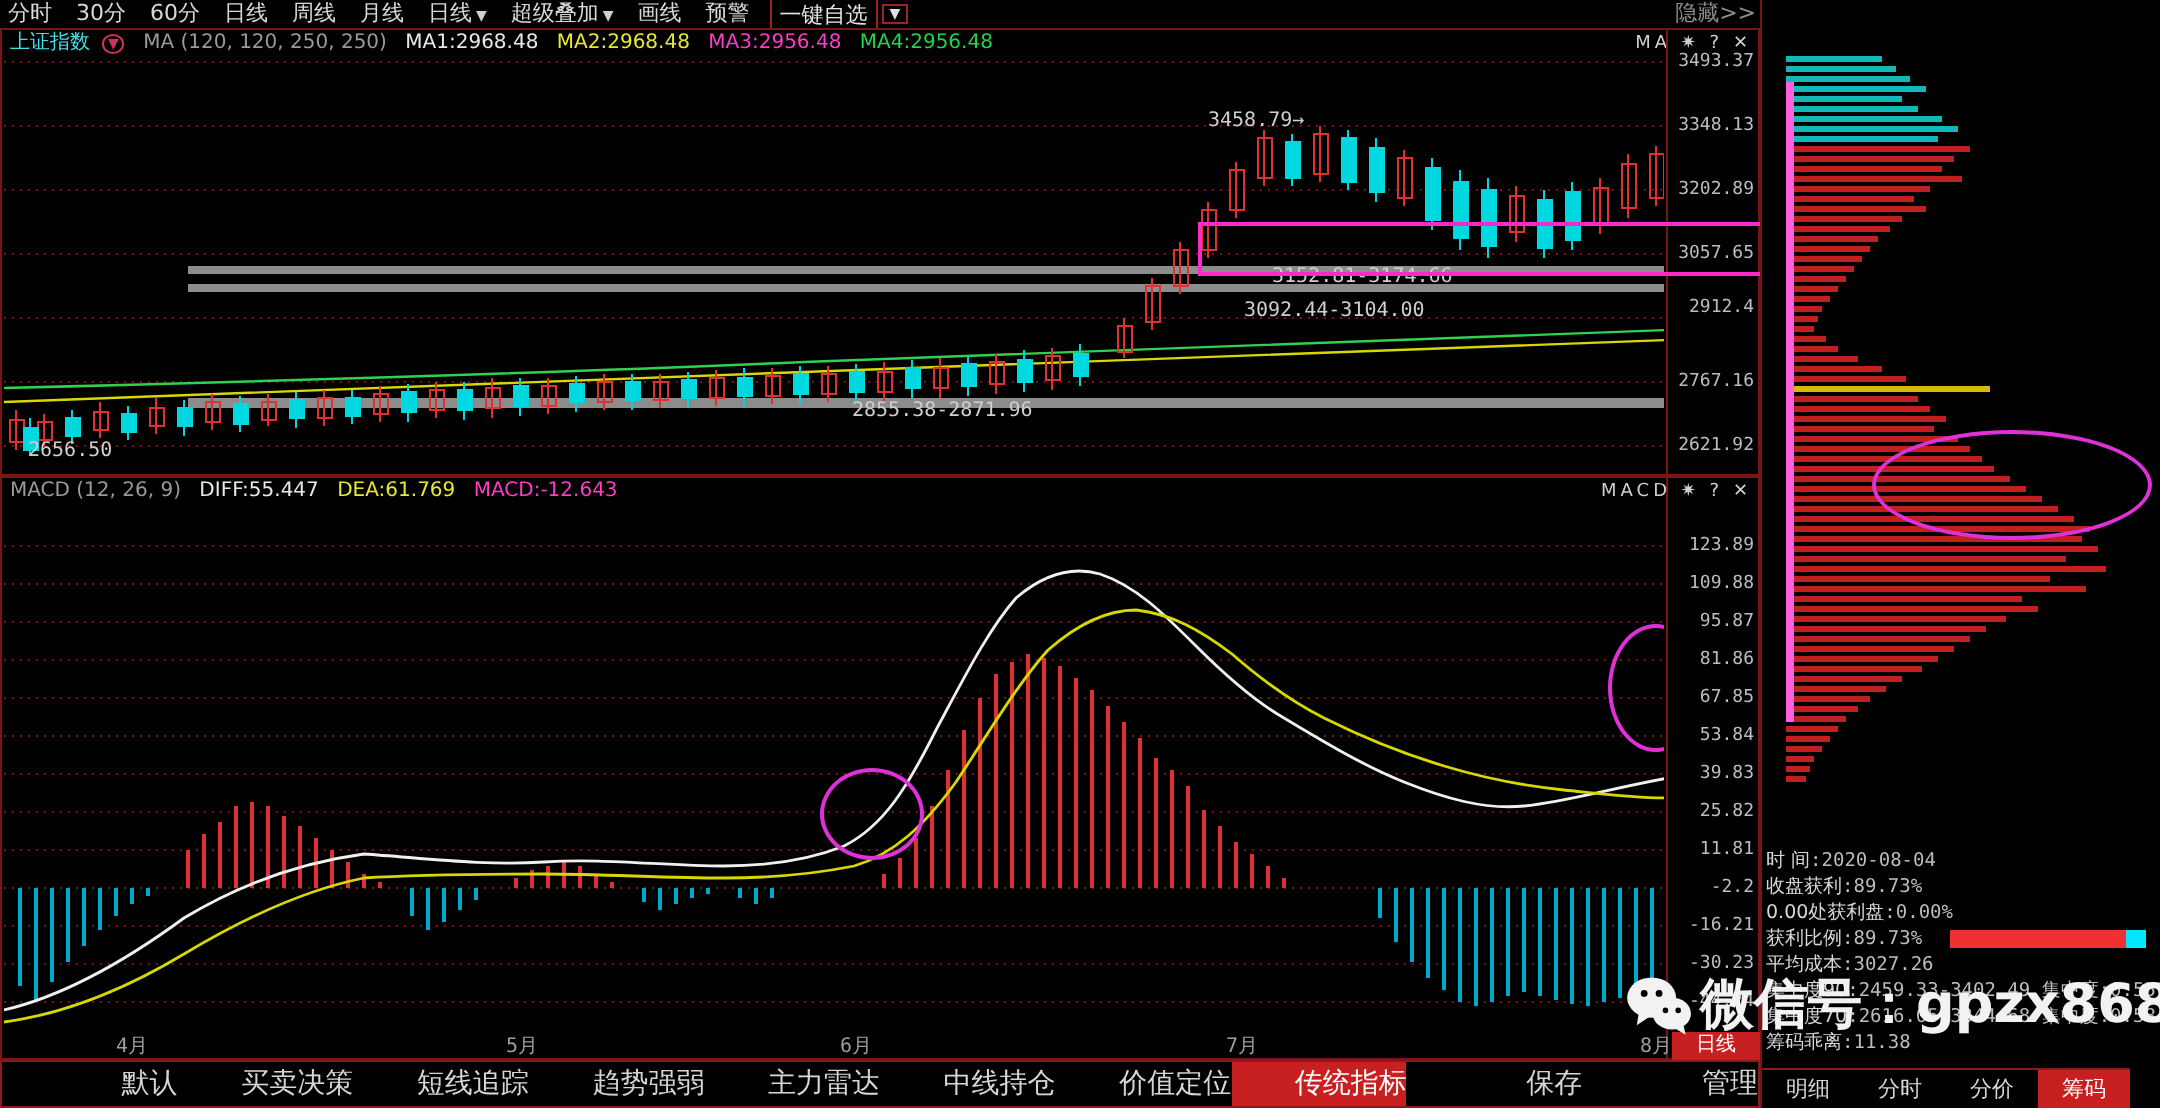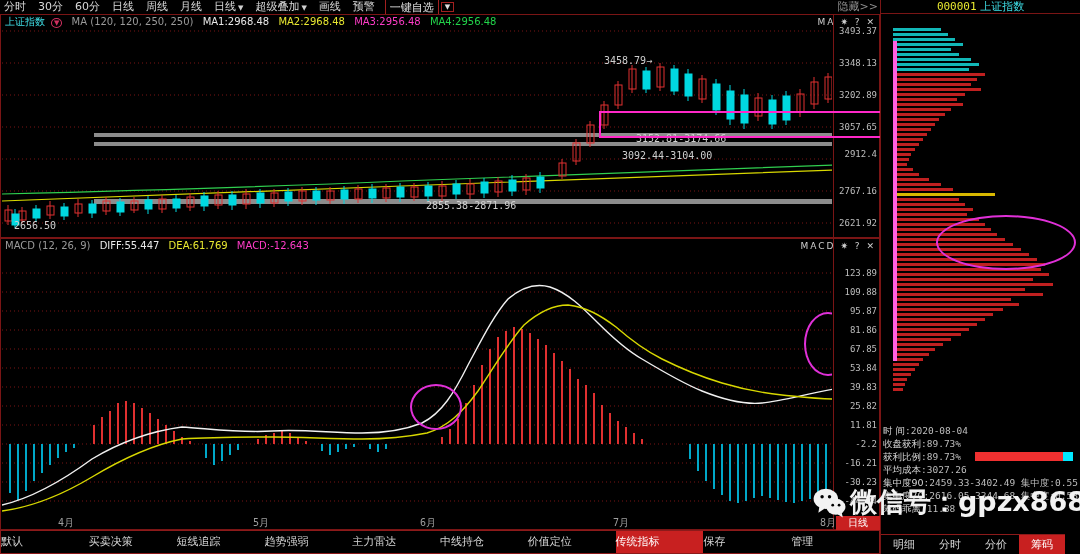--- a/index.html
+++ b/index.html
@@ -61,21 +61,21 @@
   .magell { position:absolute; border:2px solid #e030d8; border-radius:50%; }
 
   
   .xaxis { position:absolute; left:0; top:516px; width:949px; height:14px; }
   .xaxis .m { position:absolute; font-size:10px; color:#9e9e9e;
     font-family:"DejaVu Sans Mono","Liberation Mono",monospace; }
 
   
   .bottombar { position:absolute; left:0; top:530px; width:880px; height:24px;
     border:1px solid #8c1a1a; display:flex; align-items:center; background:#000; }
-  .bottombar .bi { flex:1; text-align:left; font-size:11px; color:#d6d6d6;
+  .bottombar .bi { flex:1; text-align:right; font-size:14px; color:#d6d6d6;
     line-height:22px; height:22px; }
   .bottombar .bi.active { background:#c82020; color:#fff; }
   .periodbtn { position:absolute; left:836px; top:516px; width:44px; height:14px;
     background:#c82020; color:#fff; font-size:10px; text-align:center; line-height:14px; }
 
   
   .rightpanel { position:absolute; left:880px; top:0; width:200px; height:554px;
     border-left:1px solid #7a1515; background:#000; }
   .rp-title { height:14px; line-height:14px; text-align:center; font-size:11px;
     border-bottom:1px solid #7a1515; }
@@ -516,24 +516,20 @@
     <div class="bi">趋势强弱</div>
     <div class="bi">主力雷达</div>
     <div class="bi">中线持仓</div>
     <div class="bi">价值定位</div>
     <div class="bi active">传统指标</div>
     <div class="bi">保存</div>
     <div class="bi">管理</div>
   </div>
 
   <div class="rightpanel">
-    <div class="rp-title">
-      <span class="code">000001</span>
-      <span class="nm">上证指数</span>
-    </div>
 
     <div class="chipchart">
       <svg width="200" height="405" viewBox="0 0 200 405">
 
         <g fill="#12b8b8">
           <rect x="12" y="13" width="48" height="3"></rect>
           <rect x="12" y="18" width="55" height="3"></rect>
           <rect x="12" y="23" width="62" height="3"></rect>
           <rect x="12" y="28" width="70" height="3"></rect>
           <rect x="12" y="33" width="58" height="3"></rect>
@@ -618,20 +614,23 @@
     </div>
 
     <div class="infobox">
       <div class="row">
         <span class="k">时        间</span><span class="v">:</span><span class="v">2020-08-04</span>
       </div>
       <div class="row">
         <span class="k">收盘获利</span><span class="v">:</span><span class="v">89.73%</span>
       </div>
       <div class="row">
+        <span class="k">0.00处获利盘</span><span class="v">:</span><span class="v">0.00%</span>
+      </div>
+      <div class="row">
         <span class="k">获利比例</span><span class="v">:</span><span class="v">89.73%</span>
         <span class="profitbar">
           <span class="fill" style="width:89.73%"></span>
           <span class="rest" style="width:10.27%"></span>
         </span>
       </div>
       <div class="row">
         <span class="k">平均成本</span><span class="v">:</span><span class="v">3027.26</span>
       </div>
       <div class="row">

